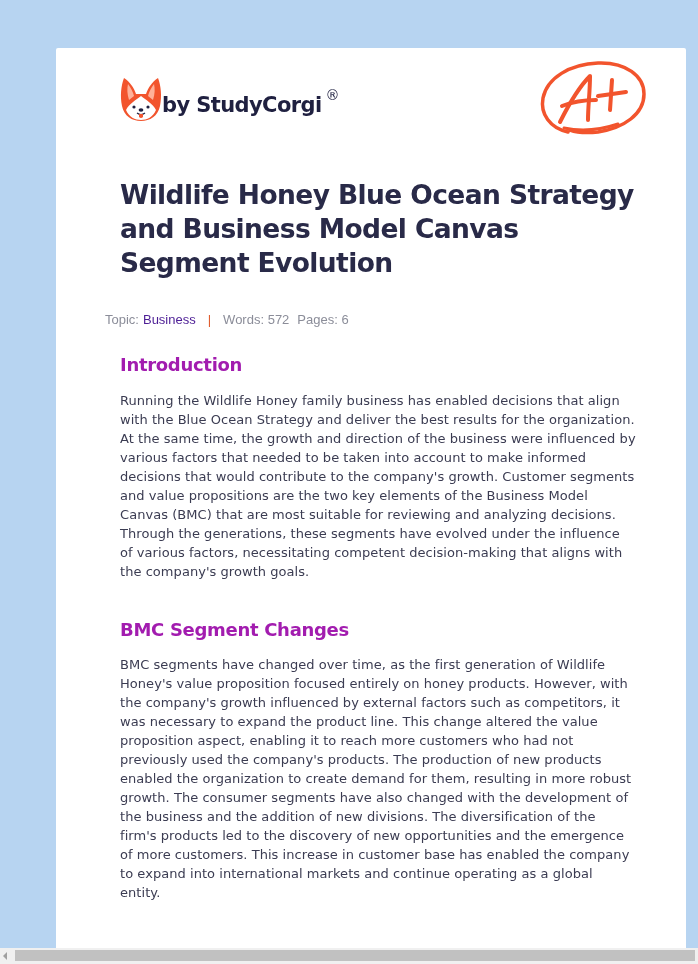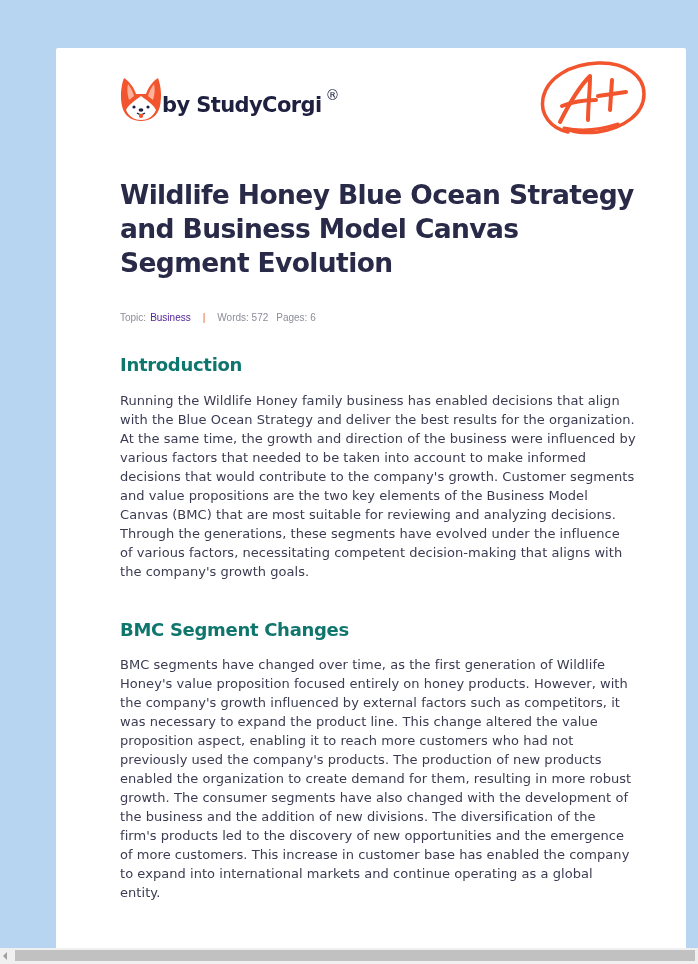--- a/index.html
+++ b/index.html
@@ -31,31 +31,31 @@
     font-size: 14px; color: #1f2040; margin-left: 4px; margin-top: -8px;
   }
   .grade { position: absolute; left: 482px; top: 10px; width: 110px; height: 82px; }
   .title {
     position: absolute; left: 64px; top: 130px; width: 520px;
     font-family: "DejaVu Sans", sans-serif;
     font-weight: bold; font-size: 26.5px; line-height: 34px; color: #292a48;
     letter-spacing: -0.6px; margin: 0;
   }
   .meta {
-    position: absolute; left: 64px; top: 264px;
-    font-size: 10px; color: #8b8d99;
+    position: absolute; left: 49px; top: 264px;
+    font-size: 13px; color: #8b8d99;
     display: flex; align-items: flex-end;
   }
   .meta .topic-val { color: #4c1d95; margin-left: 4px; }
   .meta .sep { color: #e05a2b; margin: 0 12px; }
   .meta .pages { margin-left: 8px; }
   h2 {
     position: absolute; left: 64px; margin: 0;
     font-family: "DejaVu Sans", sans-serif;
-    font-weight: bold; font-size: 18px; color: #0f766e; letter-spacing: -0.3px;
+    font-weight: bold; font-size: 18px; color: #a21caf; letter-spacing: -0.3px;
   }
   .para {
     position: absolute; left: 64px; width: 516px; margin: 0;
     font-family: "DejaVu Sans", sans-serif;
     font-size: 13px; line-height: 19px; color: #3b3c52;
     letter-spacing: 0.05px;
   }
   .hscroll {
     position: absolute; left: 0; top: 948px; width: 698px; height: 16px;
     background: #f0f0f0;

